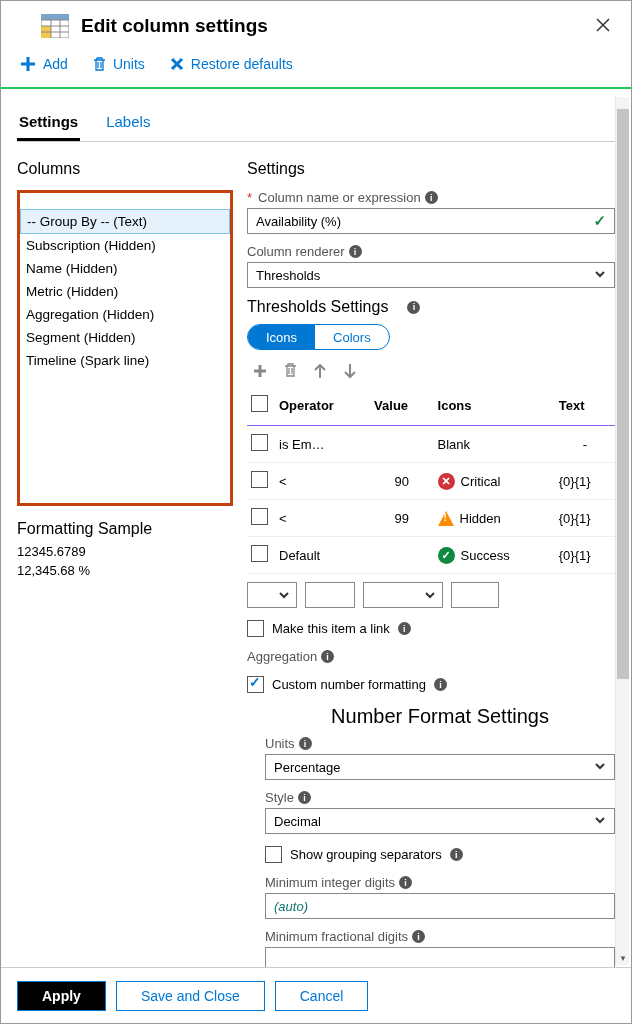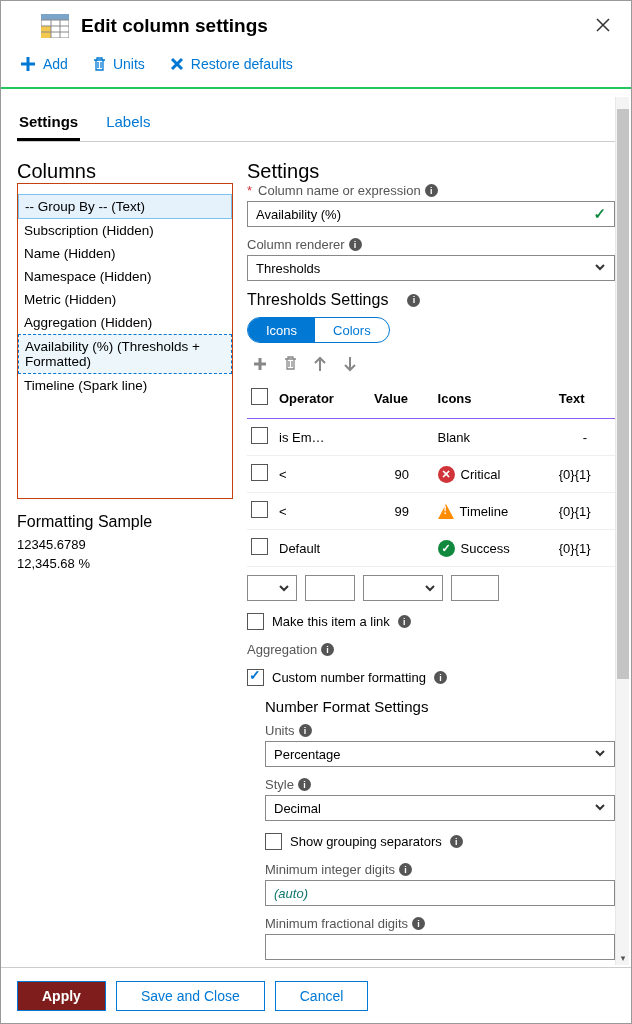--- a/index.html
+++ b/index.html
@@ -18,23 +18,23 @@
 .scroll-inner { padding: 0 16px 20px 16px; }
 
 .tabs { display: flex; gap: 24px; border-bottom: 1px solid #ccc; margin-top: 10px; }
 .tabs .tab { padding: 6px 2px 8px 2px; cursor: pointer; color: #0078d4; font-size: 15px; }
 .tabs .tab.active { color: #000; border-bottom: 3px solid #000; font-weight: 600; }
 
 .two-col { display: flex; gap: 14px; margin-top: 18px; }
 .left-col { width: 216px; flex-shrink: 0; }
 .right-col { flex: 1; min-width: 0; }
 
-.section-hdr { font-size: 20px; margin-bottom: 0; }
-
-.columns-list { border: 1px solid #c2410c; height: 316px; padding: 10px 0; }
+.section-hdr { font-size: 16px; margin-bottom: 12px; }
+
+.columns-list { border: 3px solid #c2410c; height: 316px; padding: 16px 0; }
 .columns-list .item { padding: 4px 6px; cursor: pointer; font-size: 13.5px; }
 .columns-list .item.highlight { background: #e5f1fb; border: 1px solid #7dc3f0; }
 .columns-list .item.selected { background: #ecf6fb; border: 1px dashed #0078d4; }
 
 .fmt-sample { margin-top: 14px; }
 .fmt-sample .hdr { font-size: 16px; margin-bottom: 6px; }
 .fmt-sample .line { font-size: 13px; margin-bottom: 4px; }
 
 .field-label { font-size: 13px; color: #555; margin-bottom: 3px; display: flex; align-items: center; gap: 4px; }
 .req { color: #d13438; margin-right: 2px; }
@@ -69,28 +69,28 @@
 .status-icon.warning::after { content: '!'; position: absolute; top: 1px; left: -2px; font-size: 10px; }
 .status-icon.success { background: #10893e; }
 
 .thresh-inputs { display: flex; gap: 8px; margin-top: 8px; }
 .thresh-inputs .mini { border: 1px solid #888; height: 26px; flex: 1; display: flex; align-items: center; justify-content: flex-end; padding: 0 6px; }
 
 .chk-line { display: flex; align-items: center; gap: 8px; margin: 12px 0; }
 
 .footer { position: absolute; bottom: 0; left: 0; right: 0; height: 56px; border-top: 1px solid #ccc; display: flex; align-items: center; gap: 10px; padding: 0 16px; background: #fff; }
 .btn { height: 30px; padding: 0 24px; border: 1px solid #0078d4; background: #fff; color: #0078d4; cursor: pointer; font-size: 14px; }
-.btn.primary { background: #7f1d1d; color: #fff; font-weight: 600; }
+.btn.primary { background: #000000; color: #fff; font-weight: 600; }
 
 .custom-scrollbar { position: absolute; right: 2px; top: 96px; bottom: 58px; width: 14px; background: #f4f4f4; border-left: 1px solid #e8e8e8; }
 .custom-scrollbar .thumb { position: absolute; top: 12px; width: 12px; left: 1px; height: 570px; background: #c4c4c4; }
 .custom-scrollbar .arrow { position: absolute; width: 12px; height: 10px; left: 1px; font-size: 9px; text-align: center; color: #555; }
 .custom-scrollbar .arrow.down { bottom: 2px; }
 
-.sub-section-hdr { font-size: 15px; margin: 8px 0 8px 18px; }
+.sub-section-hdr { font-size: 20px; margin: 8px 0 8px 18px; text-align: center; }
 .sub-field { margin: 0 0 10px 18px; }
 
 svg.chev-down { width: 12px; height: 12px; }
 svg.chev-down path { stroke: #333; stroke-width: 2; fill: none; }
 </style>
 </head>
 <body>
 
 <div class="dialog-header">
   <span class="title-icon">
@@ -142,24 +142,23 @@
   </div>
 
   <div class="two-col">
 
     <div class="left-col">
       <div class="section-hdr">Columns</div>
       <div class="columns-list">
         <div class="item highlight">-- Group By -- (Text)</div>
         <div class="item">Subscription (Hidden)</div>
         <div class="item">Name (Hidden)</div>
-        <div class="item">Namespace (Hidden)</div>
         <div class="item">Metric (Hidden)</div>
         <div class="item">Aggregation (Hidden)</div>
-        <div class="item selected">Availability (%) (Thresholds + Formatted)</div>
+        <div class="item">Segment (Hidden)</div>
         <div class="item">Timeline (Spark line)</div>
       </div>
       <div class="fmt-sample">
         <div class="hdr">Formatting Sample</div>
         <div class="line">12345.6789</div>
         <div class="line">12,345.68 %</div>
       </div>
     </div>
 
     <div class="right-col">
@@ -249,21 +248,21 @@
                 </td>
             <td>{0}{1}</td>
           </tr>
           <tr>
             <td><span class="chk-box"></span></td>
             <td>&lt;</td>
             <td style="text-align:center">99</td>
             <td>
                   <div class="icon-cell">
                     <span class="status-icon warning"></span>
-                    <span>Timeline</span>
+                    <span>Hidden</span>
                   </div>
                 </td>
             <td>{0}{1}</td>
           </tr>
           <tr>
             <td><span class="chk-box"></span></td>
             <td>Default</td>
             <td></td>
             <td>
                   <div class="icon-cell">

